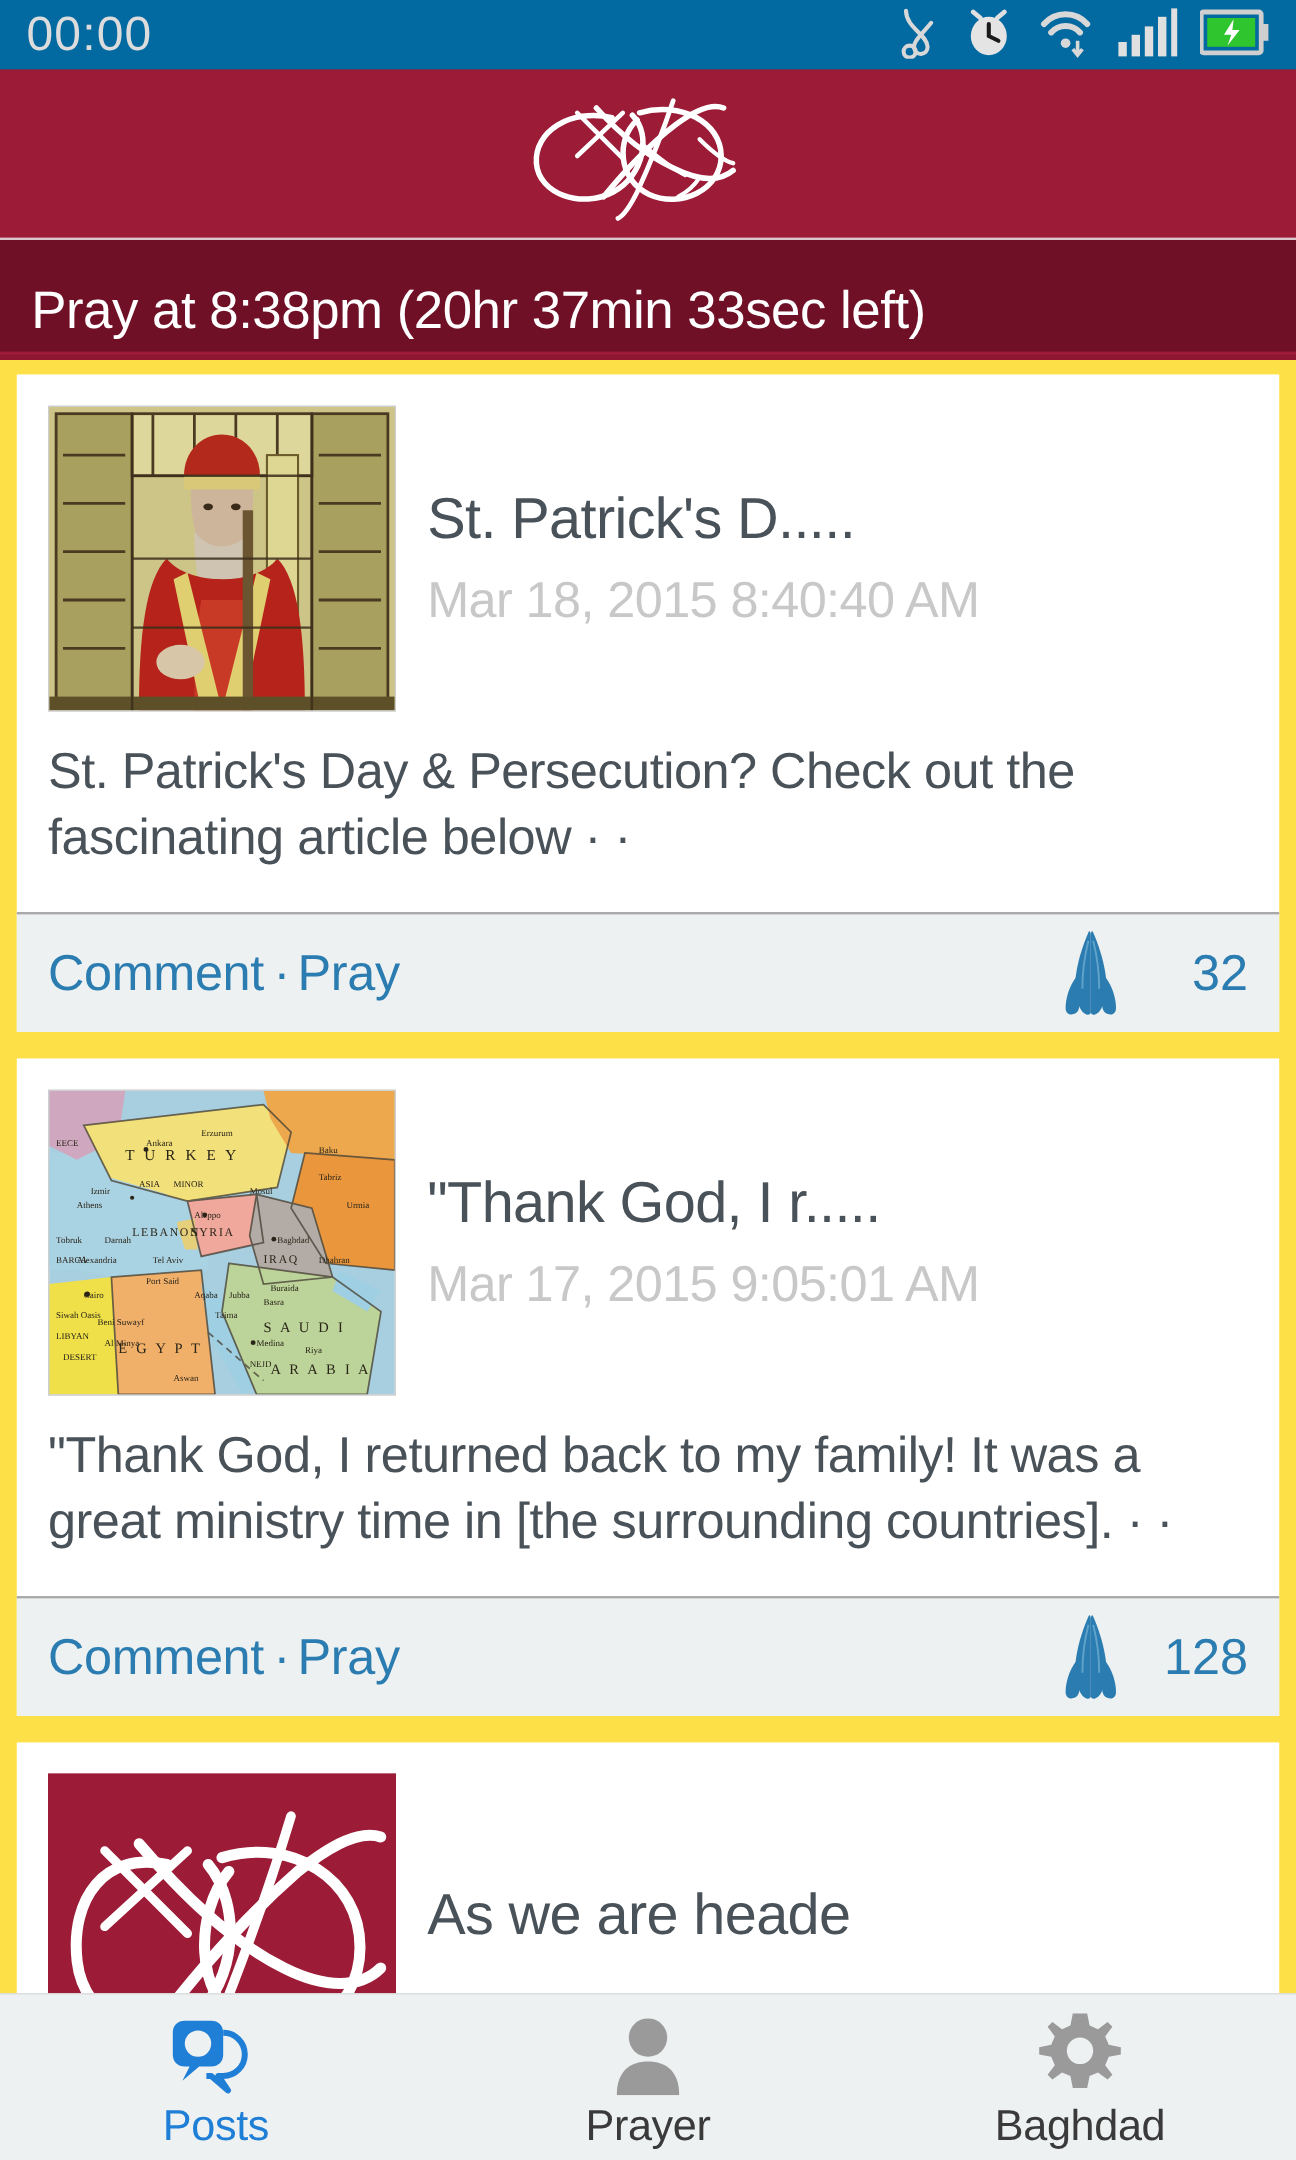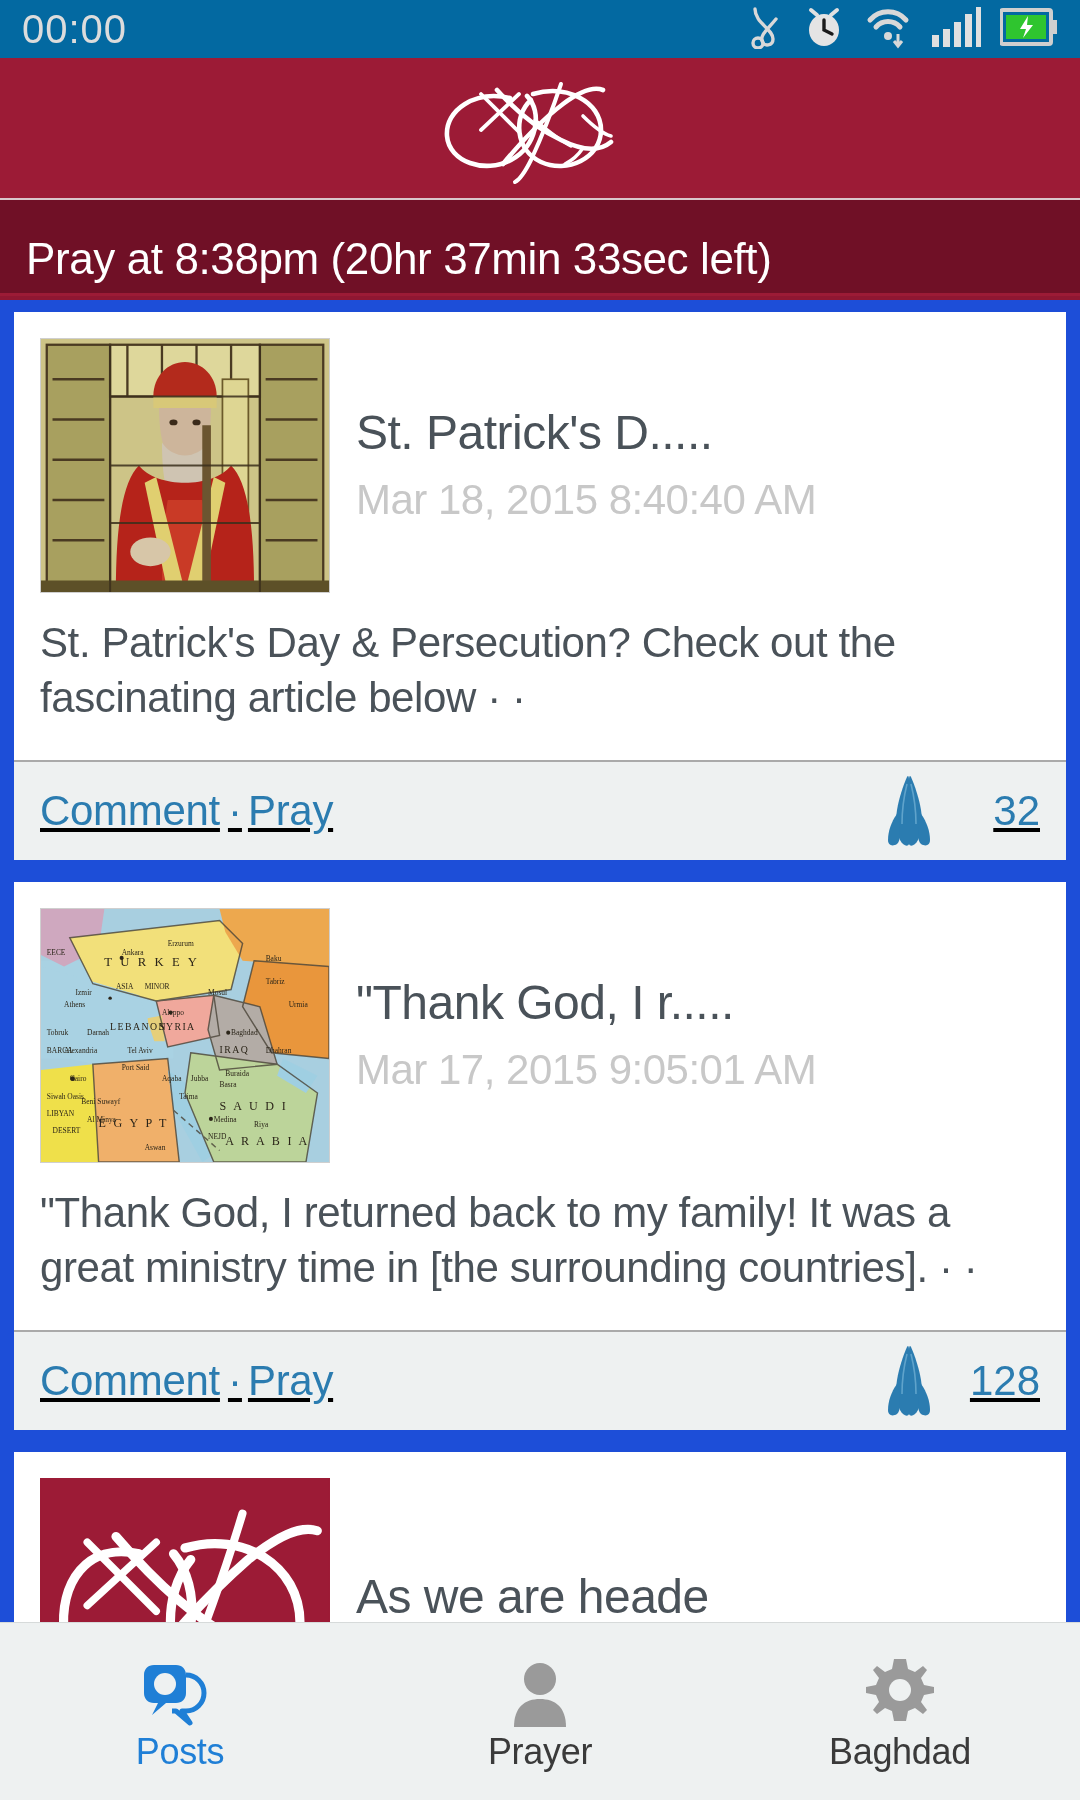--- a/index.html
+++ b/index.html
@@ -39,21 +39,21 @@
   }
   .timer-text {
     color:#fff; font-size:44px; font-weight:400; letter-spacing:-0.4px;
     white-space:nowrap;
     margin-top:24px;
   }
 
   
   .feed {
     position:absolute; top:300px; left:0; right:0; bottom:0;
-    background:#1d4ed8;
+    background:#fde047;
     padding:12px 14px 0 14px;
   }
   .card {
     background:#fff;
     margin-bottom:22px;
   }
   .card-top { display:flex; padding:26px 26px 0 26px; }
   .thumb {
     width:290px; height:255px; flex:0 0 290px;
     border:1px solid #cfcfcf; overflow:hidden; position:relative;
@@ -77,31 +77,30 @@
     padding:22px 26px 34px 26px;
     font-size:42px; color:#4a5259; line-height:1.32;
     letter-spacing:-0.4px;
   }
   .card-actions {
     border-top:2px solid #aaa;
     background:#eef1f1;
     height:100px;
     display:flex; align-items:center;
     padding:0 26px;
-    text-decoration:underline;
   }
   .act-link { font-size:42px; color:#2b7cb0; letter-spacing:-0.3px; }
   .act-dot { font-size:42px; color:#2b7cb0; margin:0 6px 0 8px; }
   .act-right { margin-left:auto; display:flex; align-items:center; gap:10px; }
   .pray-count { font-size:42px; color:#2b7cb0; min-width:90px; text-align:right; }
   .hands-sm { width:62px; height:74px; display:block; }
 
   
   .tabbar {
-    position:absolute; left:0; bottom:0; width:1080px; height:178px;
+    position:absolute; left:0; bottom:0; width:1080px; height:139px;
     background:#eef1f1;
     display:flex; align-items:center;
     border-top:1px solid #d6dada;
   }
   .tab {
     flex:1; height:100%;
     display:flex; flex-direction:column;
     align-items:center; justify-content:center;
     gap:4px;
   }

